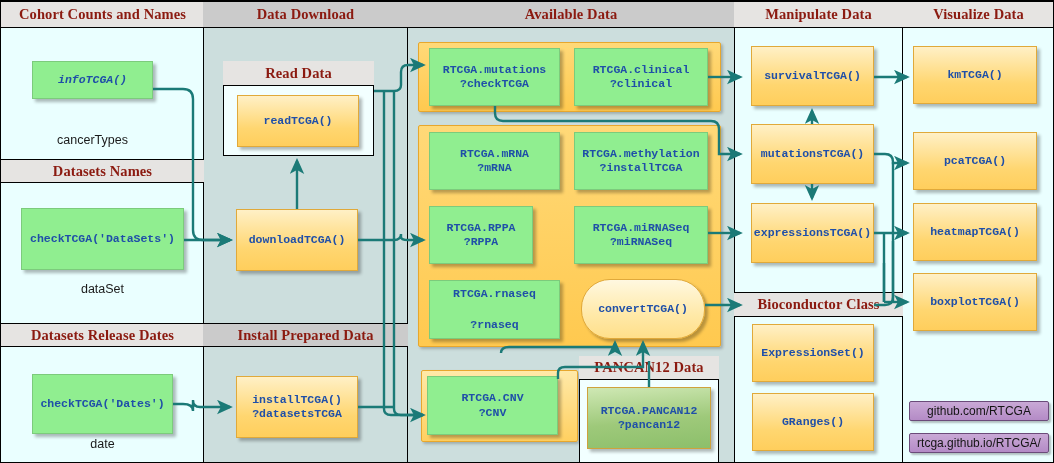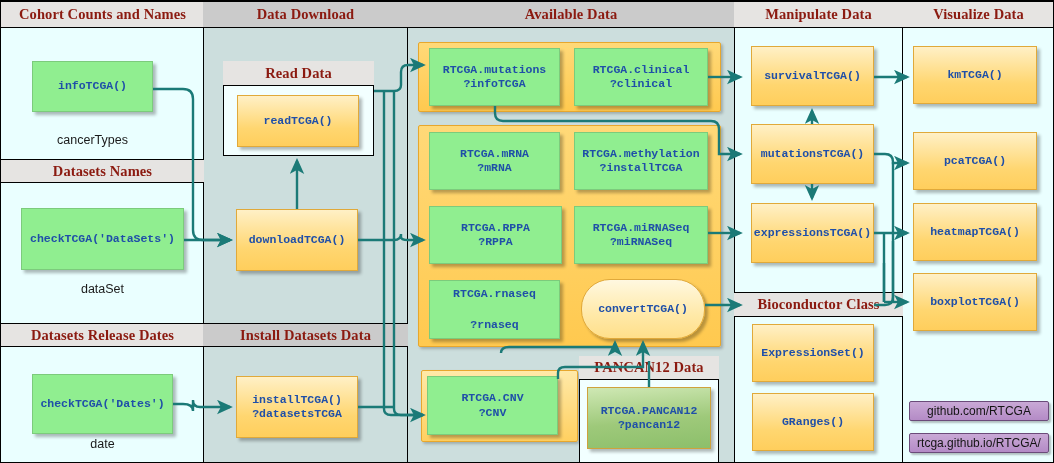--- a/index.html
+++ b/index.html
@@ -67,21 +67,21 @@
   <div class="vline" style="left:406px;"></div>
   <div class="vline" style="left:733px;"></div>
   <div class="vline" style="left:901px;"></div>
 
   <div class="hdr hdr-light" style="left:0;top:0;width:203px;height:27px;">Cohort Counts and Names</div>
   <div class="hdr hdr-mid" style="left:202px;top:0;width:205px;height:27px;">Data Download</div>
   <div class="hdr hdr-mid" style="left:406px;top:0;width:328px;height:27px;">Available Data</div>
   <div class="hdr hdr-light" style="left:733px;top:0;width:169px;height:27px;">Manipulate Data</div>
   <div class="hdr hdr-light" style="left:901px;top:0;width:153px;height:27px;">Visualize Data</div>
 
-  <div class="node green" style="left:31px;top:60px;width:121px;height:51px;">
+  <div class="node green" style="left:31px;top:60px;width:121px;height:38px;font-style:italic;">
     <span>infoTCGA()</span>
   </div>
   <div class="caption" style="left:31px;top:132px;width:121px;">cancerTypes</div>
 
   <div class="hdr hdr-light" style="left:0;top:158px;width:203px;height:24px;">Datasets Names</div>
 
   <div class="node green" style="left:20px;top:207px;width:163px;height:62px;">
     <span>checkTCGA('DataSets')</span>
   </div>
   <div class="caption" style="left:20px;top:281px;width:163px;">dataSet</div>
@@ -96,50 +96,50 @@
   <div class="panel" style="left:222px;top:60px;width:151px;height:95px;"></div>
   <div class="hdr hdr-light" style="left:222px;top:60px;width:151px;height:25px;border-top:none;">Read Data</div>
   <div class="node yellow" style="left:236px;top:94px;width:122px;height:52px;">
     <span>readTCGA()</span>
   </div>
 
   <div class="node yellow" style="left:235px;top:208px;width:122px;height:62px;">
     <span>downloadTCGA()</span>
   </div>
 
-  <div class="hdr hdr-mid" style="left:202px;top:322px;width:205px;height:24px;">Install Datasets Data</div>
+  <div class="hdr hdr-mid" style="left:202px;top:322px;width:205px;height:24px;">Install Prepared Data</div>
 
   <div class="node yellow" style="left:235px;top:375px;width:122px;height:62px;">
     <span>installTCGA()</span>
     <span>?datasetsTCGA</span>
   </div>
 
   <div class="grpbox" style="left:417px;top:41px;width:303px;height:70px;"></div>
   <div class="grpbox" style="left:417px;top:124px;width:303px;height:222px;"></div>
   <div class="grpbox cnv" style="left:420px;top:369px;width:157px;height:72px;"></div>
 
   <div class="node green" style="left:428px;top:47px;width:131px;height:58px;">
     <span>RTCGA.mutations</span>
-    <span>?infoTCGA</span>
+    <span>?checkTCGA</span>
   </div>
   <div class="node green" style="left:573px;top:47px;width:134px;height:58px;">
     <span>RTCGA.clinical</span>
     <span>?clinical</span>
   </div>
 
   <div class="node green" style="left:428px;top:131px;width:131px;height:58px;">
     <span>RTCGA.mRNA</span>
     <span>?mRNA</span>
   </div>
   <div class="node green" style="left:573px;top:131px;width:134px;height:58px;overflow:hidden;">
     <span>RTCGA.methylation</span>
     <span>?installTCGA</span>
   </div>
 
-  <div class="node green" style="left:428px;top:205px;width:133px;height:58px;">
+  <div class="node green" style="left:428px;top:205px;width:104px;height:58px;">
     <span>RTCGA.RPPA</span>
     <span>?RPPA</span>
   </div>
   <div class="node green" style="left:573px;top:205px;width:134px;height:58px;">
     <span>RTCGA.miRNASeq</span>
     <span>?miRNASeq</span>
   </div>
 
   <div class="node green" style="left:428px;top:279px;width:131px;height:59px;gap:16px;">
     <span>RTCGA.rnaseq</span>

